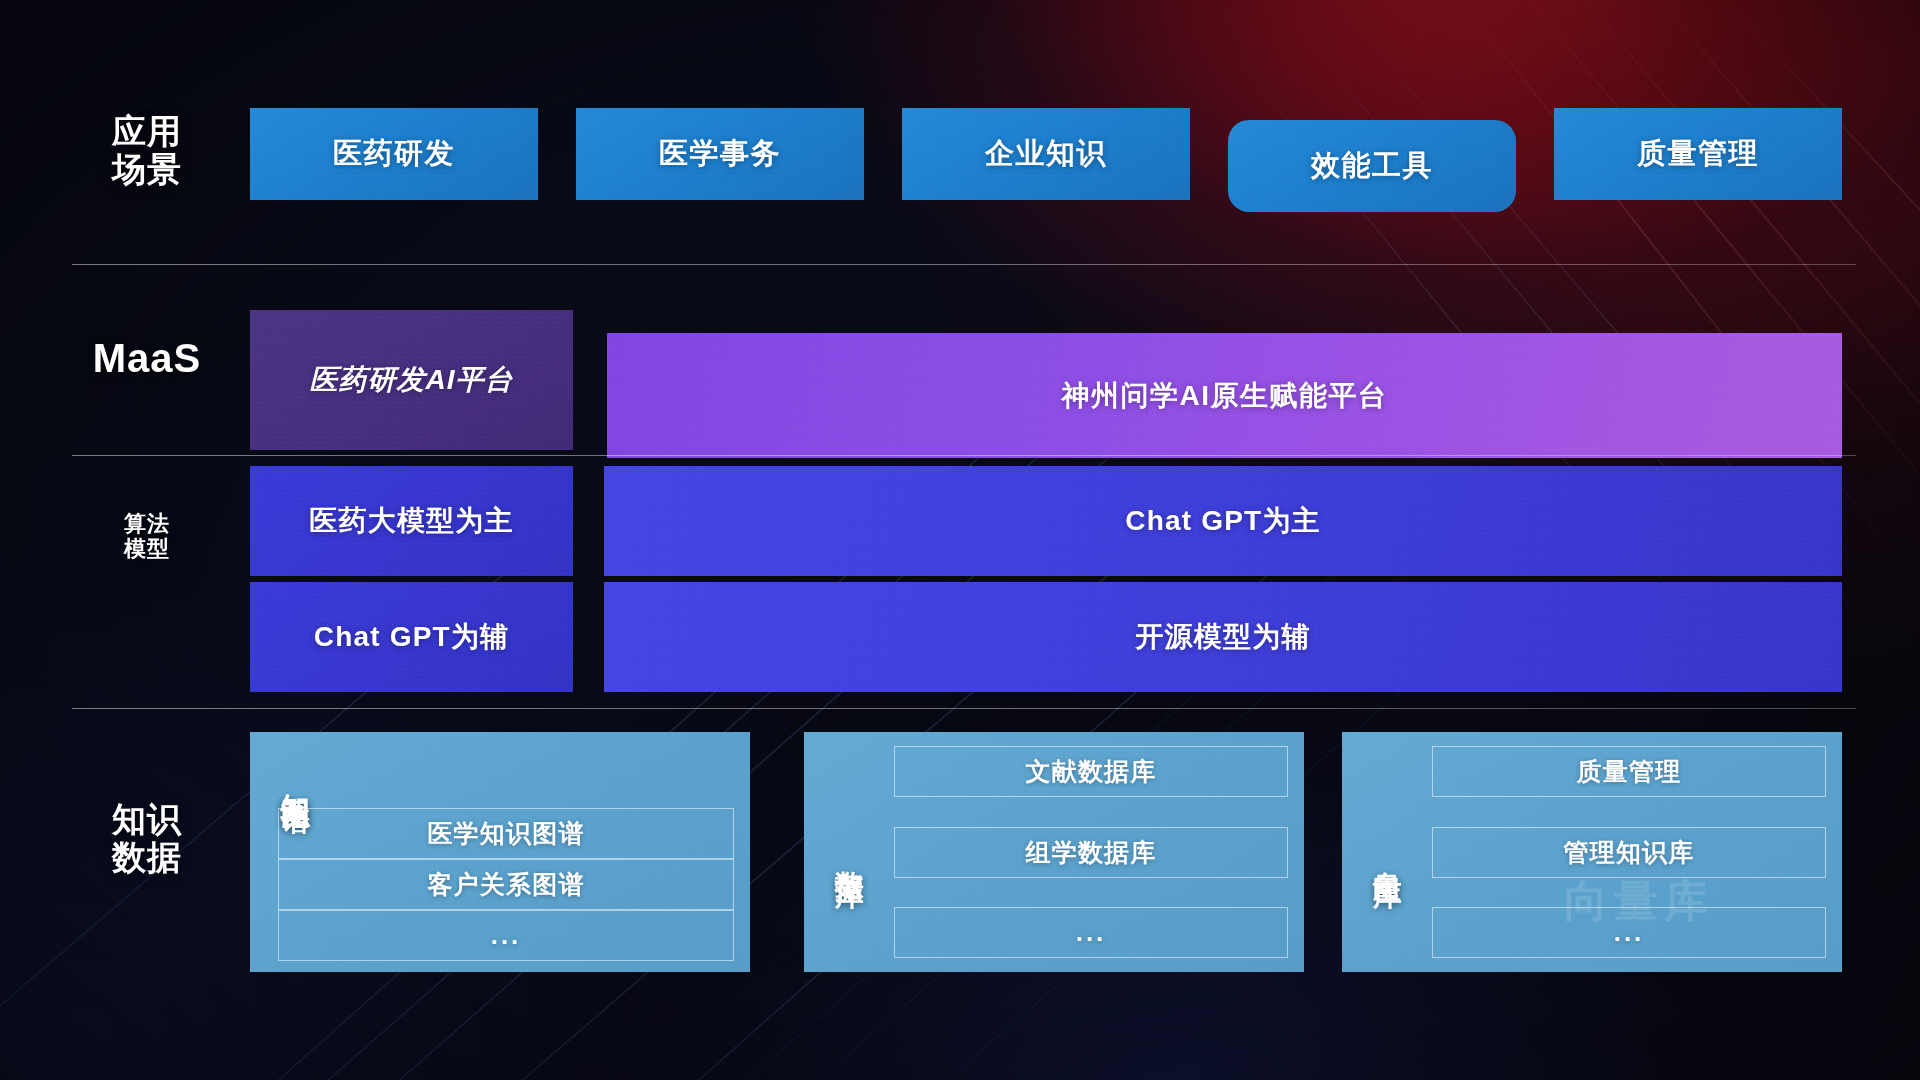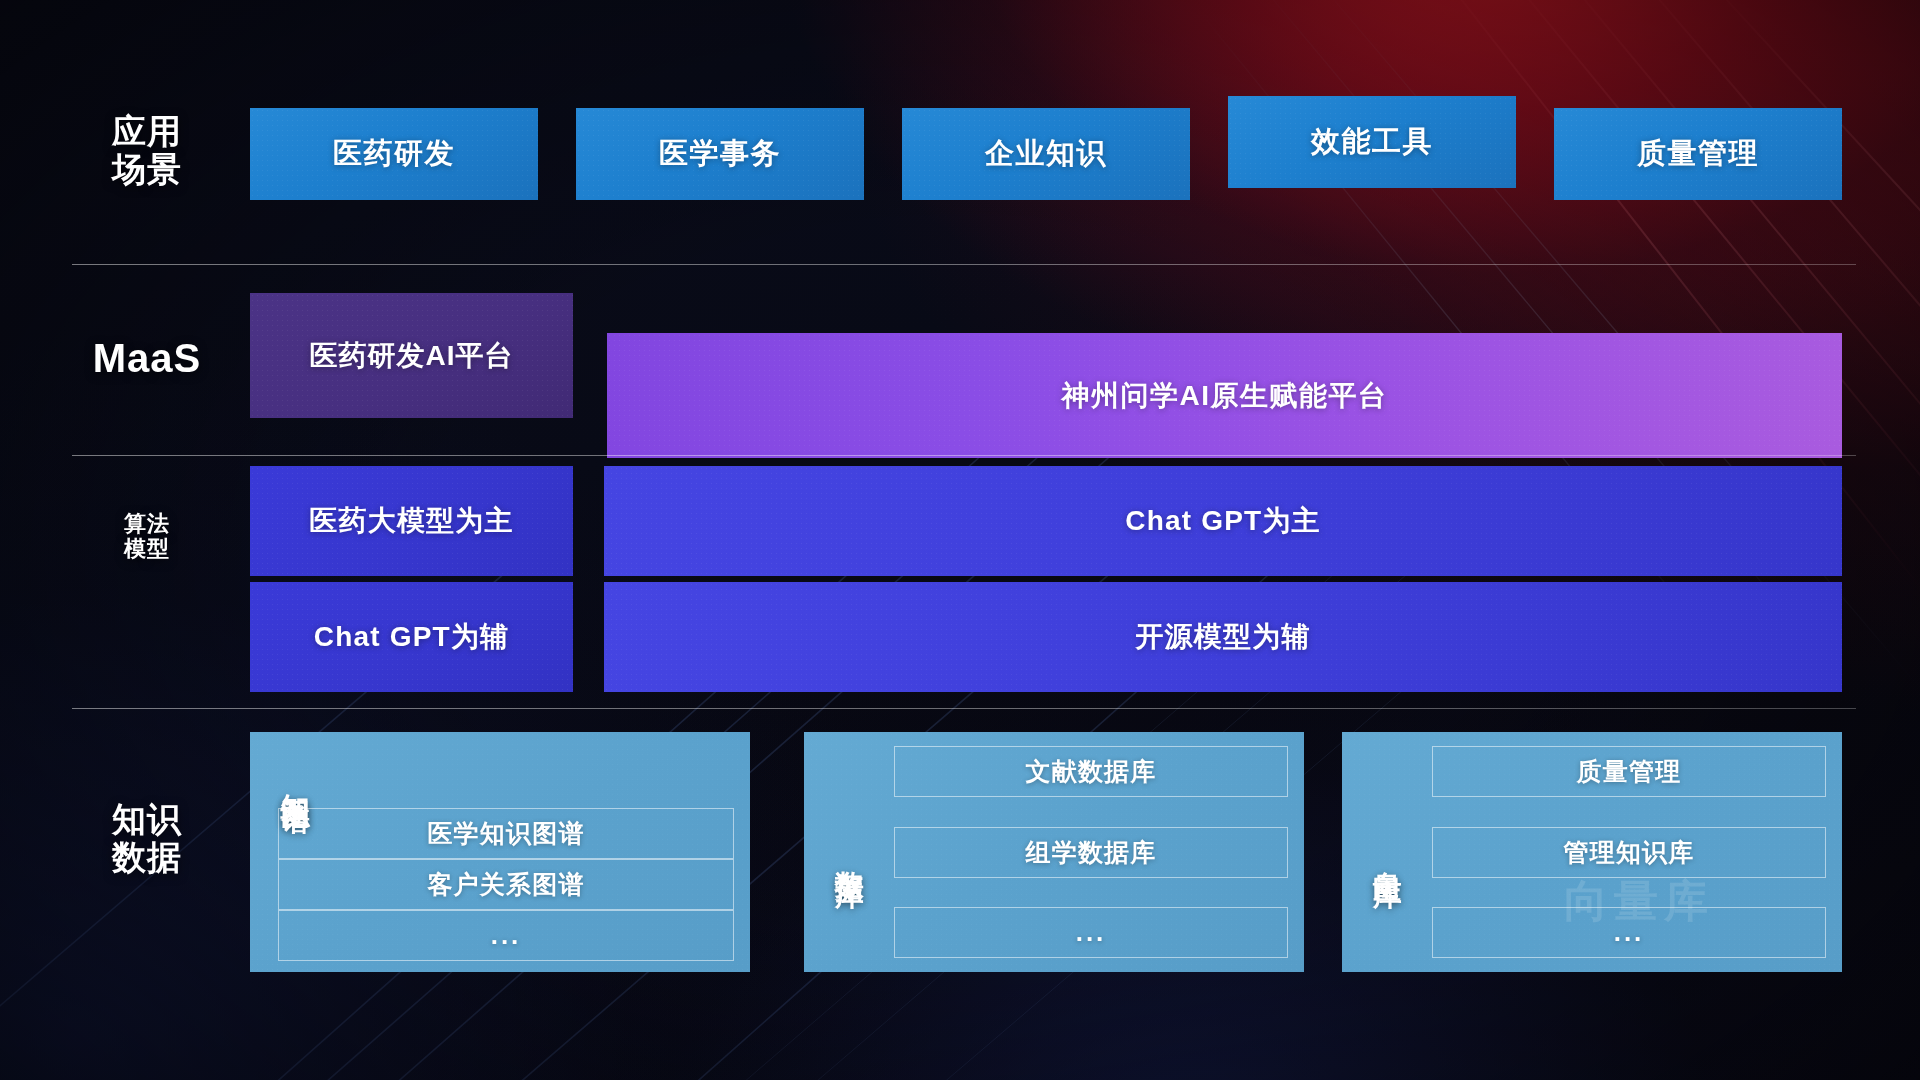--- a/index.html
+++ b/index.html
@@ -150,34 +150,34 @@
     <span>医药研发</span>
   </div>
   <div class="box appbox" style="left:576px;top:108px;width:288px;">
     <div class="cellgrain"></div>
     <span>医学事务</span>
   </div>
   <div class="box appbox" style="left:902px;top:108px;width:288px;">
     <div class="cellgrain"></div>
     <span>企业知识</span>
   </div>
-  <div class="box appbox" style="left:1228px;top:96px;width:288px;">
+  <div class="box appbox" style="left:1228px;top:120px;width:288px;border-radius:21px;">
     <div class="cellgrain"></div>
     <span>效能工具</span>
   </div>
   <div class="box appbox" style="left:1554px;top:108px;width:288px;">
     <div class="cellgrain"></div>
     <span>质量管理</span>
   </div>
 
   <div class="divider" style="top:264px;"></div>
 
   <div class="rowlabel" style="top:336px;font-size:40px;">MaaS</div>
 
-  <div class="box maas-left" style="left:250px;top:293px;width:323px;height:125px;">
+  <div class="box maas-left" style="left:250px;top:310px;width:323px;height:140px;font-style:italic;">
     <div class="cellgrain"></div>
     <span>医药研发AI平台</span>
   </div>
   <div class="box maas-right" style="left:607px;top:293px;width:1235px;height:125px;margin-top:40px;">
     <div class="cellgrain"></div>
     <span>神州问学AI原生赋能平台</span>
   </div>
 
   <div class="divider" style="top:455px;"></div>
 

